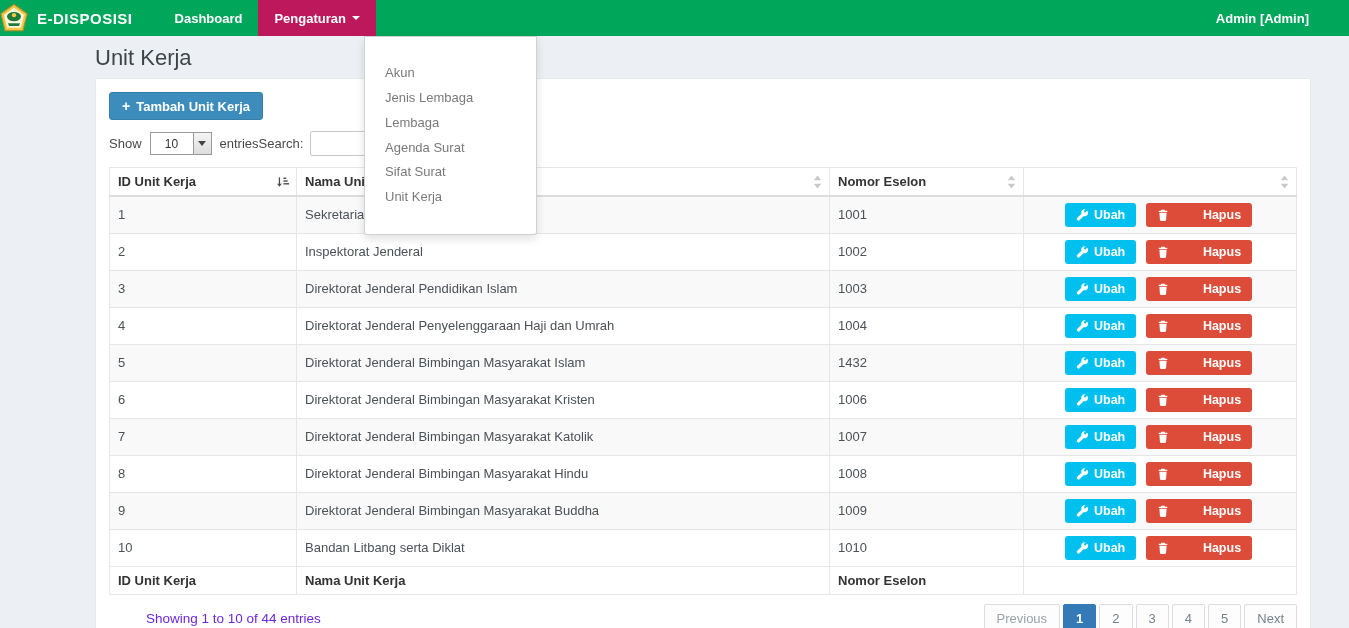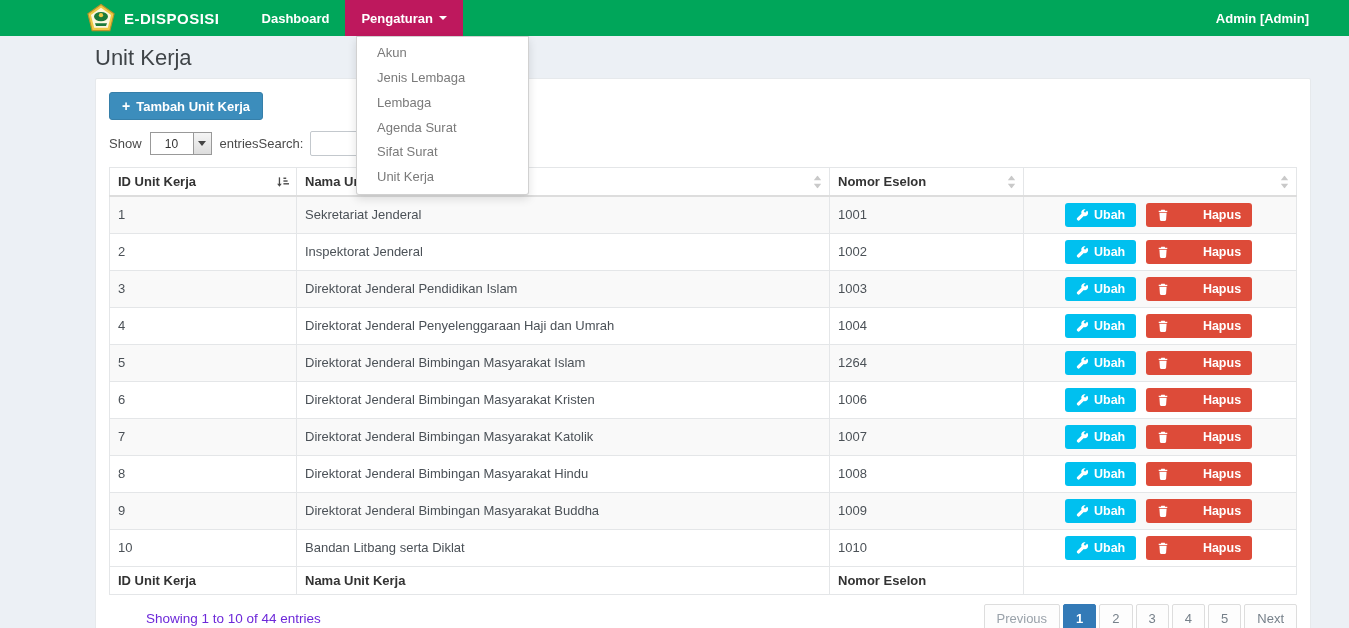--- a/index.html
+++ b/index.html
@@ -15,21 +15,20 @@
   .navbar {
     height: 36px;
     background: #00a65a;
     display: flex;
     align-items: stretch;
     position: relative;
     z-index: 20;
   }
   .brand-wrap {
     display: flex; align-items: center;
-    padding-left: 87px;
   }
   .brand-logo { width: 28px; height: 30px; margin-right: 9px; display:block; }
   .brand-text {
     color: #fff; font-weight: bold; font-size: 15px; letter-spacing: .5px;
   }
   .nav-links { display: flex; align-items: stretch; margin-left: 26px; }
   .nav-item {
     display: flex; align-items: center;
     padding: 0 16px;
     color: #fff; font-weight: bold; font-size: 13px;
@@ -46,27 +45,27 @@
   .nav-spacer { flex: 1; }
   .nav-user {
     display: flex; align-items: center;
     padding-right: 40px;
     color: #fff; font-weight: bold; font-size: 13px;
   }
 
   
   .dropdown-menu {
     position: absolute;
-    top: 36px; left: 356px;
+    top: 36px; left: 364px;
     width: 173px;
     background: #fff;
     border: 1px solid rgba(0,0,0,.18);
     border-radius: 0 0 3px 3px;
     box-shadow: 0 4px 10px rgba(0,0,0,.12);
-    padding: 4px 0;
+    padding: 24px 0;
     z-index: 30;
   }
   .dropdown-item {
     display: block;
     padding: 3px 20px;
     line-height: 1.45;
     color: #7a7a7a;
     font-size: 13px;
     cursor: pointer;
     white-space: nowrap;
@@ -394,21 +393,21 @@
           <path d="M5 1h4l.5 1H12v1.5H2V2h2.5L5 1zM2.8 4.5h8.4l-.6 8.1c-.1.8-.7 1.4-1.4 1.4H4.8c-.7 0-1.3-.6-1.4-1.4l-.6-8.1z" fill="#fff"></path>
         </svg>
         <span>Hapus</span>
       </button>
     </td>
   </tr>
 
   <tr>
     <td>5</td>
     <td>Direktorat Jenderal Bimbingan Masyarakat Islam</td>
-    <td>1264</td>
+    <td>1432</td>
     <td class="actions">
       <button class="btn-action btn-edit">
         <svg width="12" height="12" viewBox="0 0 14 14">
           <path d="M12.9 2.1 10.6 4.4 8.9 2.7 11.2.4a3.9 3.9 0 0 0-4.8 5L1.6 10.2a1.9 1.9 0 0 0 2.7 2.7l4.8-4.8a3.9 3.9 0 0 0 5-4.8z" fill="#fff"></path>
         </svg>
         <span>Ubah</span>
       </button>
       <button class="btn-action btn-delete">
         <svg width="12" height="12" viewBox="0 0 14 14">
           <path d="M5 1h4l.5 1H12v1.5H2V2h2.5L5 1zM2.8 4.5h8.4l-.6 8.1c-.1.8-.7 1.4-1.4 1.4H4.8c-.7 0-1.3-.6-1.4-1.4l-.6-8.1z" fill="#fff"></path>

